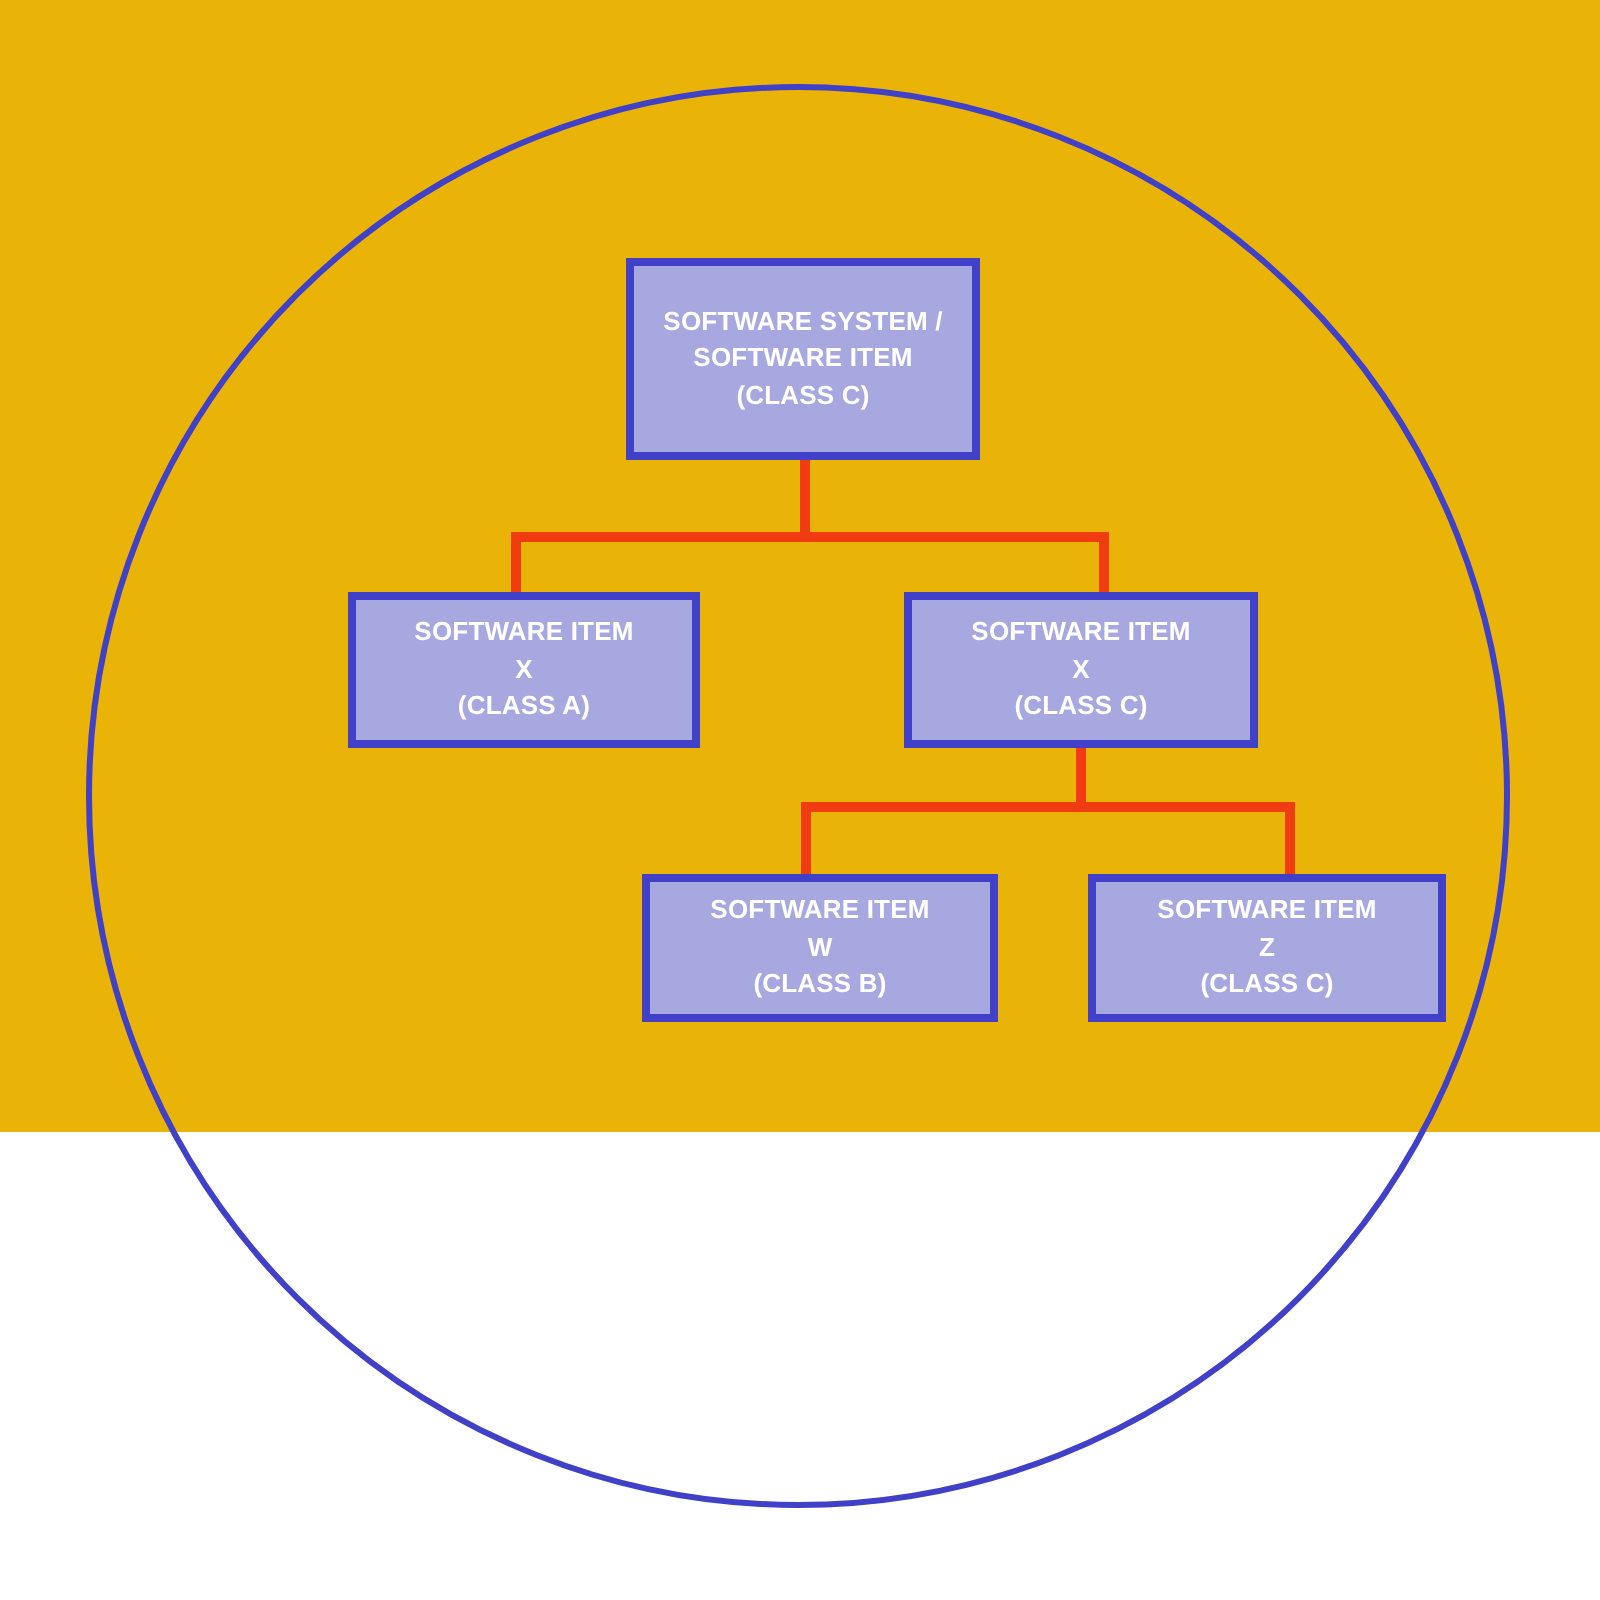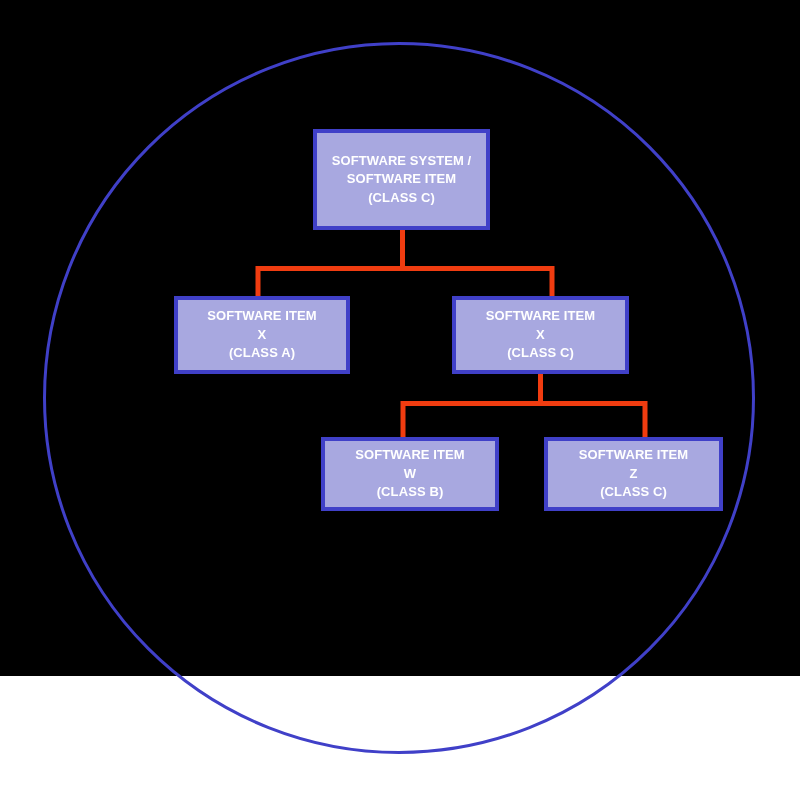--- a/index.html
+++ b/index.html
@@ -9,22 +9,22 @@
   }
   body {
     width: 800px;
     height: 800px;
     font-family: "Liberation Sans", sans-serif;
     overflow: hidden;
   }
   #stage {
     position: relative;
     width: 800px;
-    height: 676px;
-    background: #000000;
+    height: 566px;
+    background: #eab308;
   }
   #boundary-circle {
     position: absolute;
     left: 43px;
     top: 42px;
     width: 706px;
     height: 706px;
     border: 3px solid #4040c8;
     border-radius: 50%;
     box-sizing: content-box;

